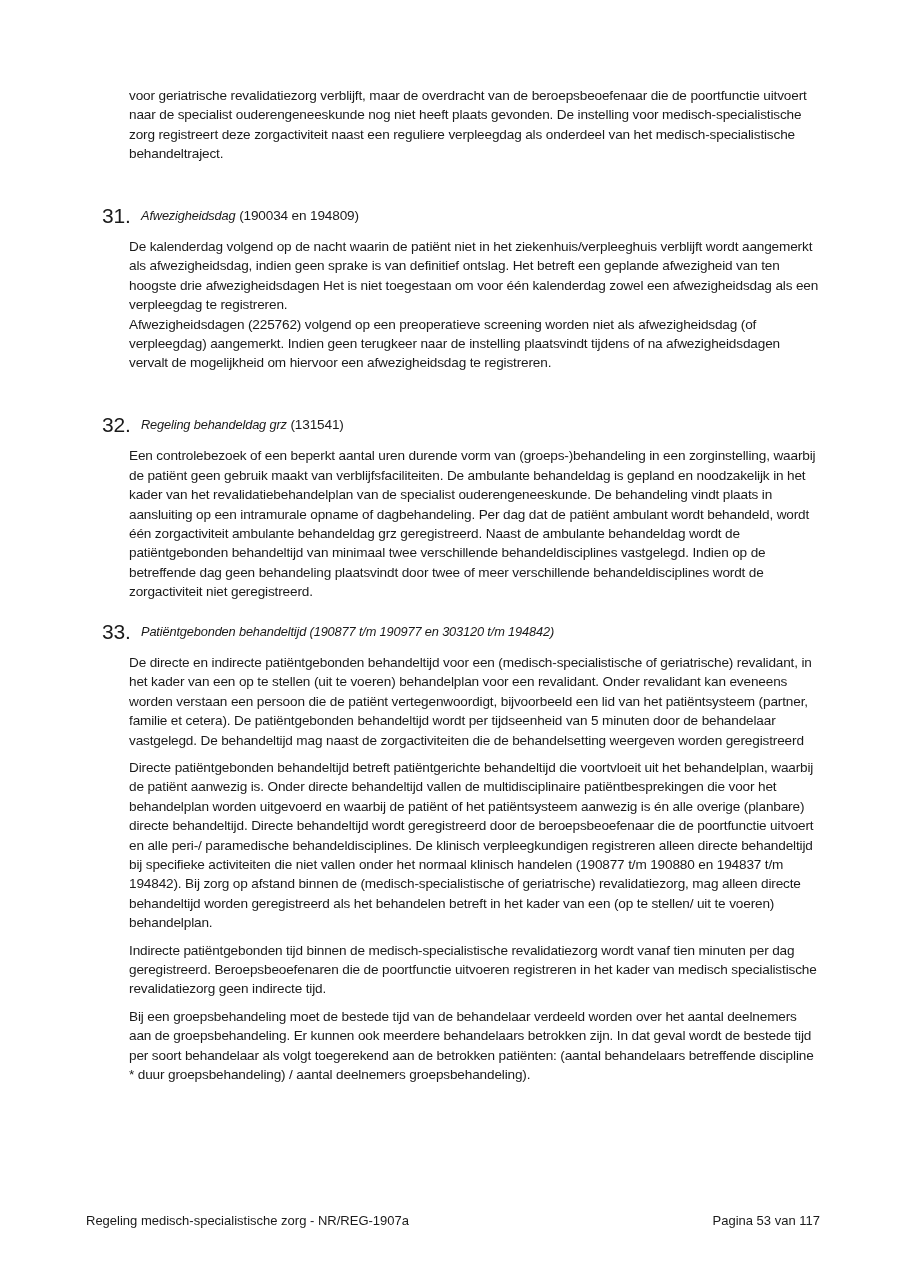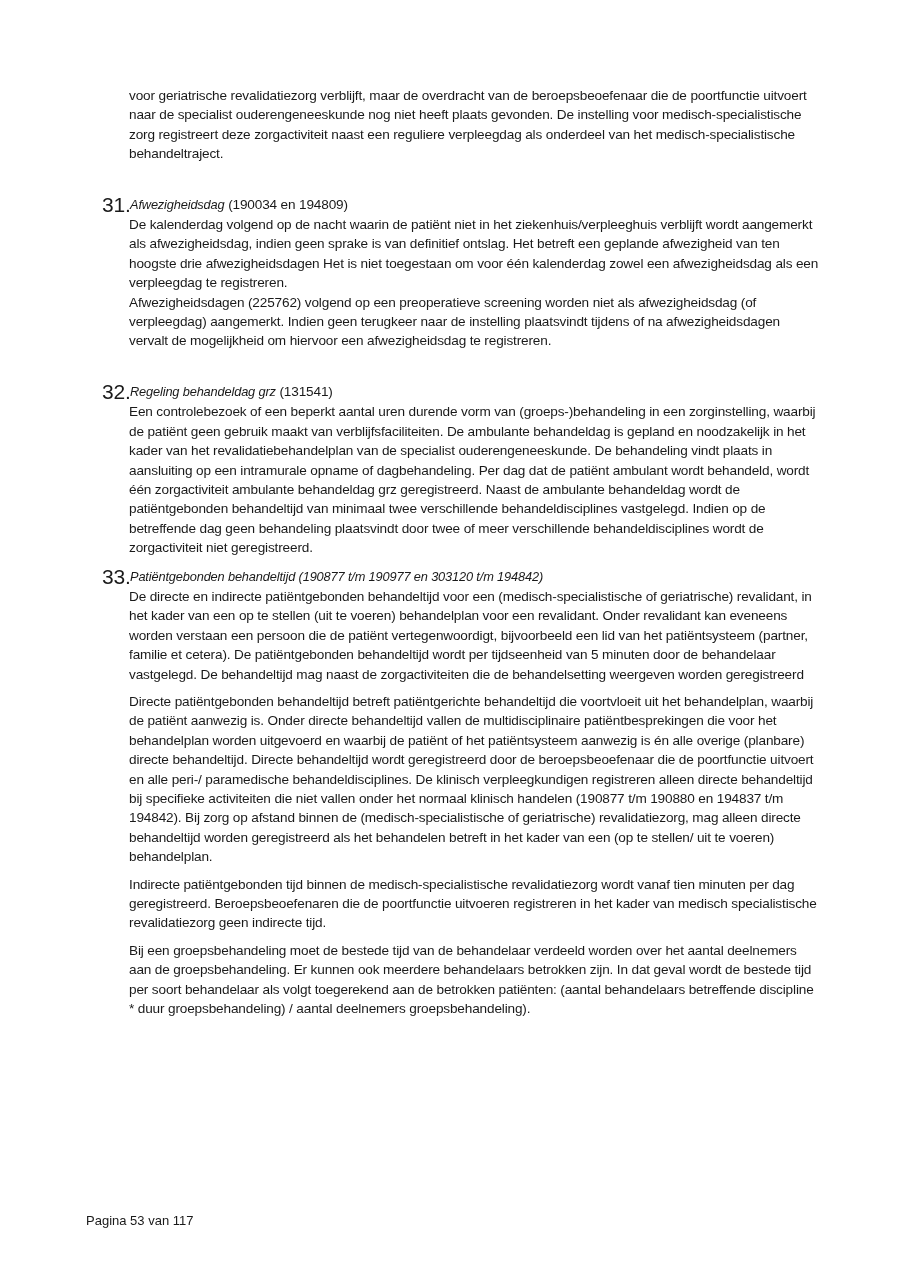--- a/index.html
+++ b/index.html
@@ -14,21 +14,21 @@
       font-size: 13.6px; line-height: 19.4px; letter-spacing: -0.15px;
     }
     .para { margin: 0; }
     .gap-section { height: 30px; }
     .gap-small { height: 8px; }
     .item { position: relative; }
     .item-number {
       position: absolute; left: -27px; top: 0;
       font-size: 21px;
     }
-    .item-title { margin: 1px; }
+    .item-title { margin: 12px; }
     .item-title em { font-style: italic; font-size: 12.8px; }
     .footer {
       position: absolute; top: 1213px; left: 86px; width: 734px;
       display: flex; justify-content: space-between;
       font-size: 13px; color: #1a1a1a;
     }
   </style>
 </head>
 <body>
 
@@ -64,15 +64,16 @@
       <p class="para">Directe patiëntgebonden behandeltijd betreft patiëntgerichte behandeltijd die voortvloeit uit het behandelplan, waarbij de patiënt aanwezig is. Onder directe behandeltijd vallen de multidisciplinaire patiëntbesprekingen die voor het behandelplan worden uitgevoerd en waarbij de patiënt of het patiëntsysteem aanwezig is én alle overige (planbare) directe behandeltijd. Directe behandeltijd wordt geregistreerd door de beroepsbeoefenaar die de poortfunctie uitvoert en alle peri-/ paramedische behandeldisciplines. De klinisch verpleegkundigen registreren alleen directe behandeltijd bij specifieke activiteiten die niet vallen onder het normaal klinisch handelen (190877 t/m 190880 en 194837 t/m 194842). Bij zorg op afstand binnen de (medisch-specialistische of geriatrische) revalidatiezorg, mag alleen directe behandeltijd worden geregistreerd als het behandelen betreft in het kader van een (op te stellen/ uit te voeren) behandelplan.</p>
       <div class="gap-small"></div>
       <p class="para">Indirecte patiëntgebonden tijd binnen de medisch-specialistische revalidatiezorg wordt vanaf tien minuten per dag geregistreerd. Beroepsbeoefenaren die de poortfunctie uitvoeren registreren in het kader van medisch specialistische revalidatiezorg geen indirecte tijd.</p>
       <div class="gap-small"></div>
       <p class="para">Bij een groepsbehandeling moet de bestede tijd van de behandelaar verdeeld worden over het aantal deelnemers aan de groepsbehandeling. Er kunnen ook meerdere behandelaars betrokken zijn. In dat geval wordt de bestede tijd per soort behandelaar als volgt toegerekend aan de betrokken patiënten: (aantal behandelaars betreffende discipline * duur groepsbehandeling) / aantal deelnemers groepsbehandeling).</p>
     </div>
 
   </div>
 
   <div class="footer">
+    <span>Regeling medisch-specialistische zorg - NR/REG-1907a</span>
     <span>Pagina 53 van 117</span>
   </div>
 </div>
 
 </body></html>

